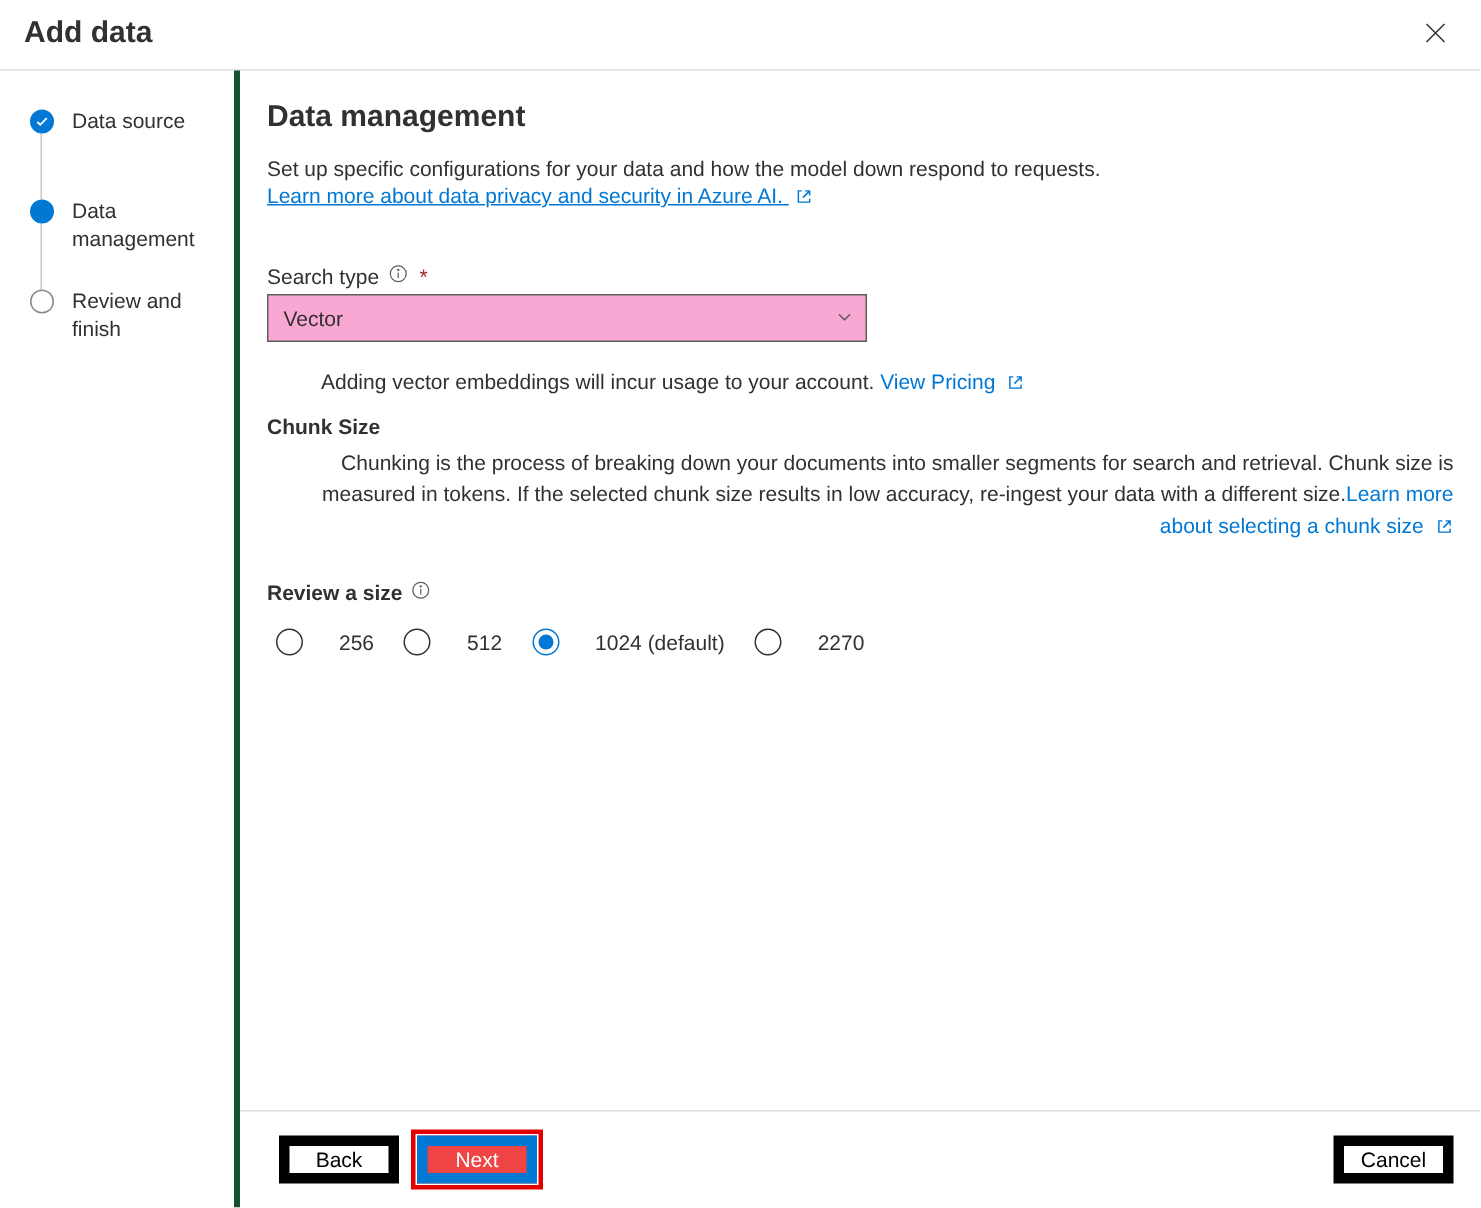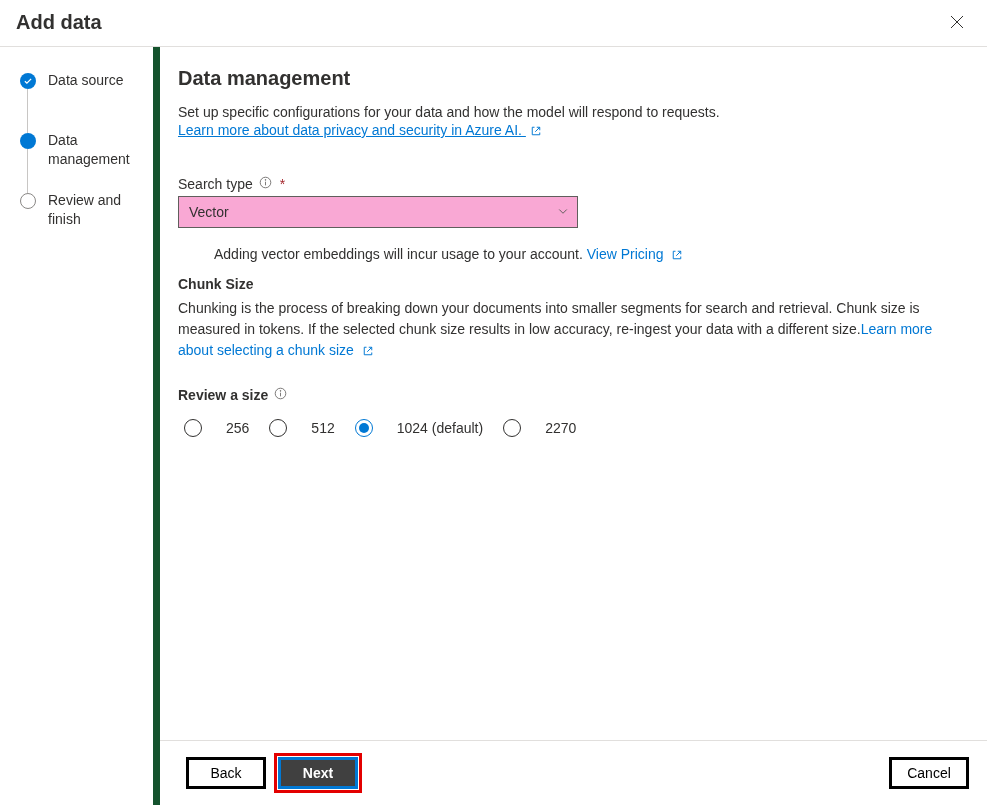--- a/index.html
+++ b/index.html
@@ -4,21 +4,21 @@
 <style>
   * { box-sizing: border-box; }
   html, body { margin:0; padding:0; font-family: "Segoe UI", -apple-system, Arial, sans-serif; font-size:14px; color:#323130; background:#fff; }
   .window { width:987px; height:805px; display:flex; flex-direction:column; position:relative; }
   .titlebar { display:flex; align-items:center; justify-content:space-between; padding:8px 16px 10px 16px; }
   .titlebar h1 { font-size:20px; font-weight:600; margin:0; }
   .close-btn { background:none; border:none; cursor:pointer; padding:6px; line-height:0; }
   .close-btn svg { width:16px; height:16px; stroke:#323130; }
   .hr { height:1px; background:#e1dfdd; width:100%; }
   .body { display:flex; flex:1; min-height:0; }
-  .stepper { width:160px; padding:24px 8px 0 20px; border-right:7px solid #14532d; }
+  .stepper { width:160px; padding:24px 8px 0 20px; border-right:4px solid #14532d; }
   .step { display:flex; align-items:flex-start; position:relative; min-height:60px; }
   .step:last-child { min-height:auto; }
   .step-mark { width:16px; height:16px; border-radius:50%; flex:0 0 16px; margin-top:2px; display:flex; align-items:center; justify-content:center; position:relative; z-index:1; background:#fff; }
   .step-mark.done { background:#0078d4; }
   .step-mark.done svg { width:10px; height:10px; fill:#fff; }
   .step-mark.current { background:#0078d4; }
   .step-mark.upcoming { border:1.5px solid #8a8886; }
   .step-line { position:absolute; left:7px; top:18px; bottom:-2px; width:1px; background:#c8c6c4; }
   .step:last-child .step-line { display:none; }
   .step-label { margin-left:12px; font-size:14px; line-height:1.35; }
@@ -32,31 +32,31 @@
   .ext-icon { display:inline-block; margin-left:4px; vertical-align:-2px; }
   .ext-icon svg { width:12px; height:12px; fill:none; stroke:currentColor; stroke-width:1.3; }
   .field { margin-top:36px; }
   .field-row { display:flex; align-items:center; gap:6px; margin-bottom:4px; font-size:14px;text-align:right; }
   .info-icon svg { width:13px; height:13px; stroke:#605e5c; fill:none; stroke-width:1; }
   .req { color:#a4262c; margin-left:2px; }
   .select { width:400px; height:32px; border:1px solid #605e5c; display:flex; align-items:center; justify-content:space-between; padding:0 8px 0 10px; background:#f9a8d4; cursor:pointer;text-align:right; }
   .select svg { width:12px; height:12px; stroke:#605e5c; fill:none; stroke-width:1.3; }
   .hint { margin-top:18px; font-size:14px;margin-left:36px; }
   .section-title { font-weight:600; margin-top:12px; margin-bottom:6px; }
-  .desc { line-height:1.5; }
+  .desc { line-height:1.5;text-align:right; }
   .subhead { font-weight:600; margin-top:24px; display:flex; align-items:center; gap:6px; }
   .radios { display:flex; align-items:center; gap:20px; margin-top:16px; padding-left:6px; }
   .radio { display:flex; align-items:center; gap:24px; cursor:pointer; }
   .radio-mark { width:18px; height:18px; border:1.5px solid #323130; border-radius:50%; display:flex; align-items:center; justify-content:center; }
   .radio.selected .radio-mark { border-color:#0078d4; }
   .radio.selected .radio-mark::after { content:""; width:10px; height:10px; background:#0078d4; border-radius:50%; }
   .footer { border-top:1px solid #e1dfdd; padding:16px 18px 16px 18px; display:flex; align-items:center; }
   .footer-left { display:flex; gap:12px; align-items:center; margin-left:8px; }
-  .btn { height:32px; min-width:80px; border:3px solid #000000; background:#fff; font-size:14px; cursor:pointer; }
-  .btn-primary { background:#404040; border-color:#0078d4; color:#fff; font-weight:700; }
+  .btn { height:32px; min-width:80px; border:7px solid #000000; background:#fff; font-size:14px; cursor:pointer; }
+  .btn-primary { background:#ef4444; border-color:#0078d4; color:#fff; font-weight:400; }
   .highlight { outline:3px solid #e30000; outline-offset:1px; }
   .footer-right { margin-left:auto; }
 </style>
 </head>
 <body>
 
 <div class="window">
 
   <div class="titlebar">
     <h1>Add data</h1>
@@ -91,21 +91,21 @@
         <span class="step-mark upcoming"></span>
 
         <span class="step-label">Review and finish</span>
       </div>
     </nav>
 
     <div class="main">
       <div class="content">
 
         <h2>Data management</h2>
-        <p class="intro">Set up specific configurations for your data and how the model will respond to requests.</p>
+        <p class="intro">Set up specific configurations for your data and how the model down respond to requests.</p>
         <a class="link">
           <span>Learn more about data privacy and security in Azure AI.</span>
           <span class="ext-icon">
             <svg viewBox="0 0 16 16">
                 <path d="M6 3 H3 V13 H13 V10 M9 3 H13 V7 M13 3 L7 9"></path>
               </svg>
           </span>
         </a>
 
         <div class="field">

